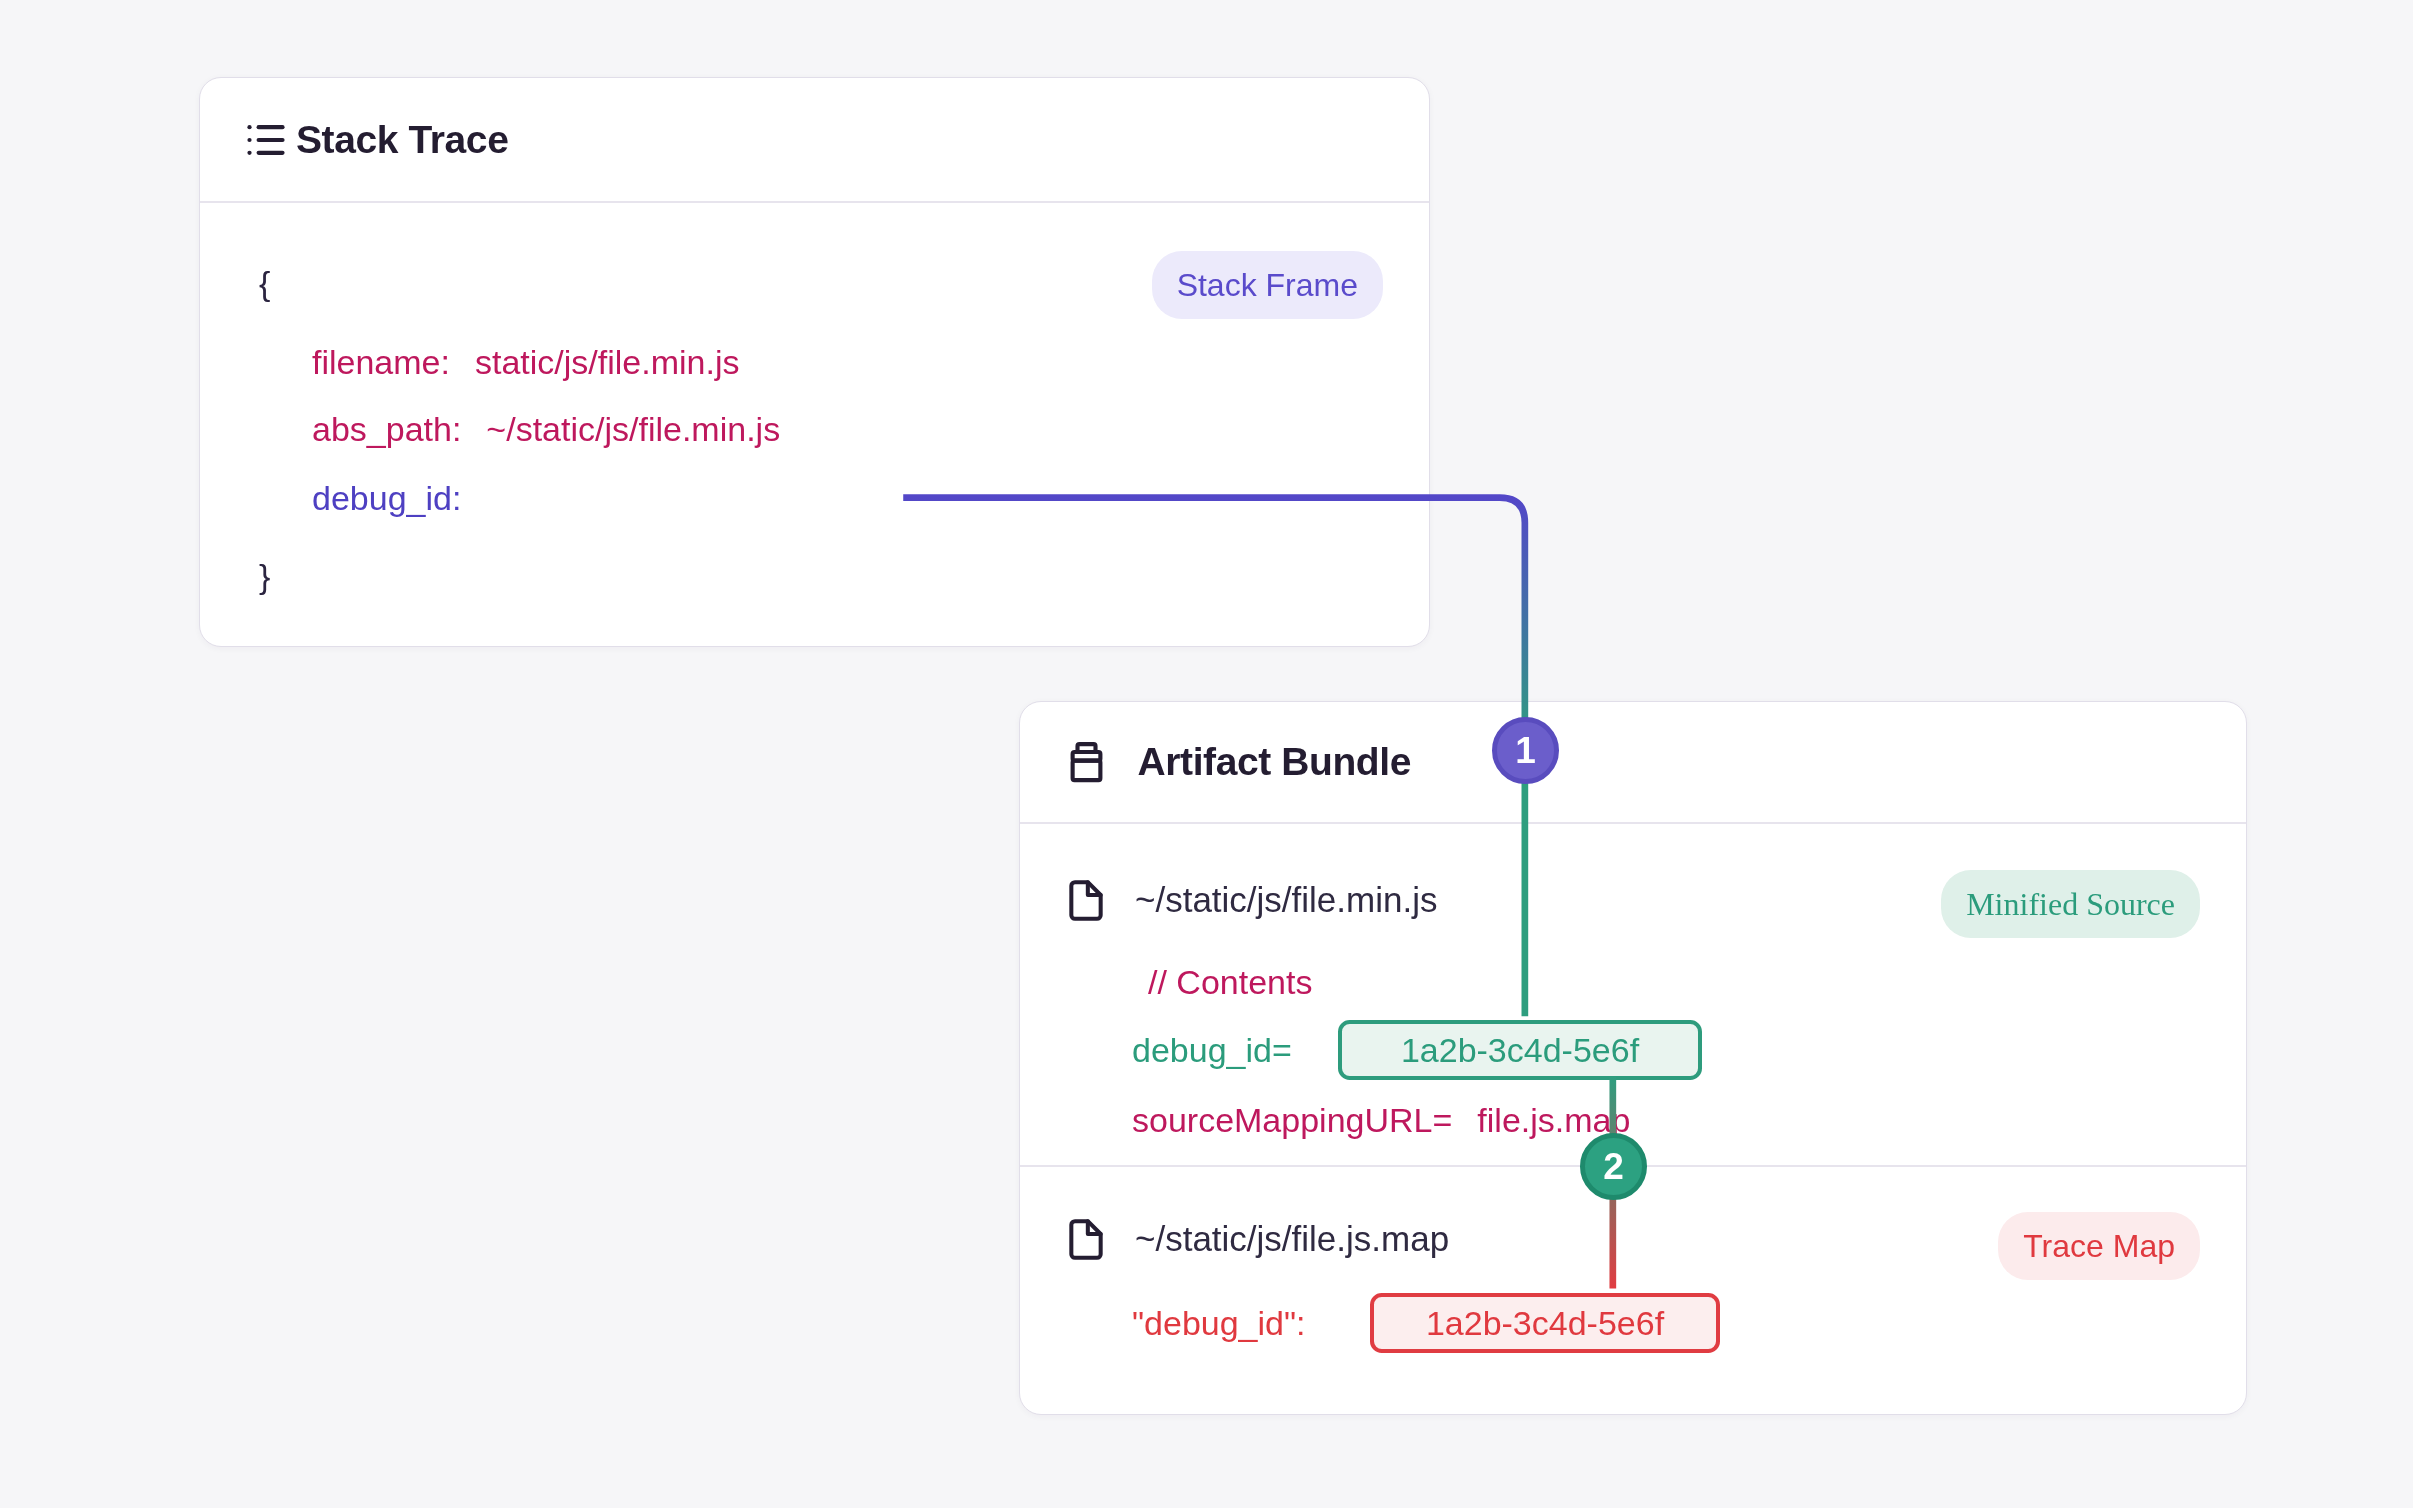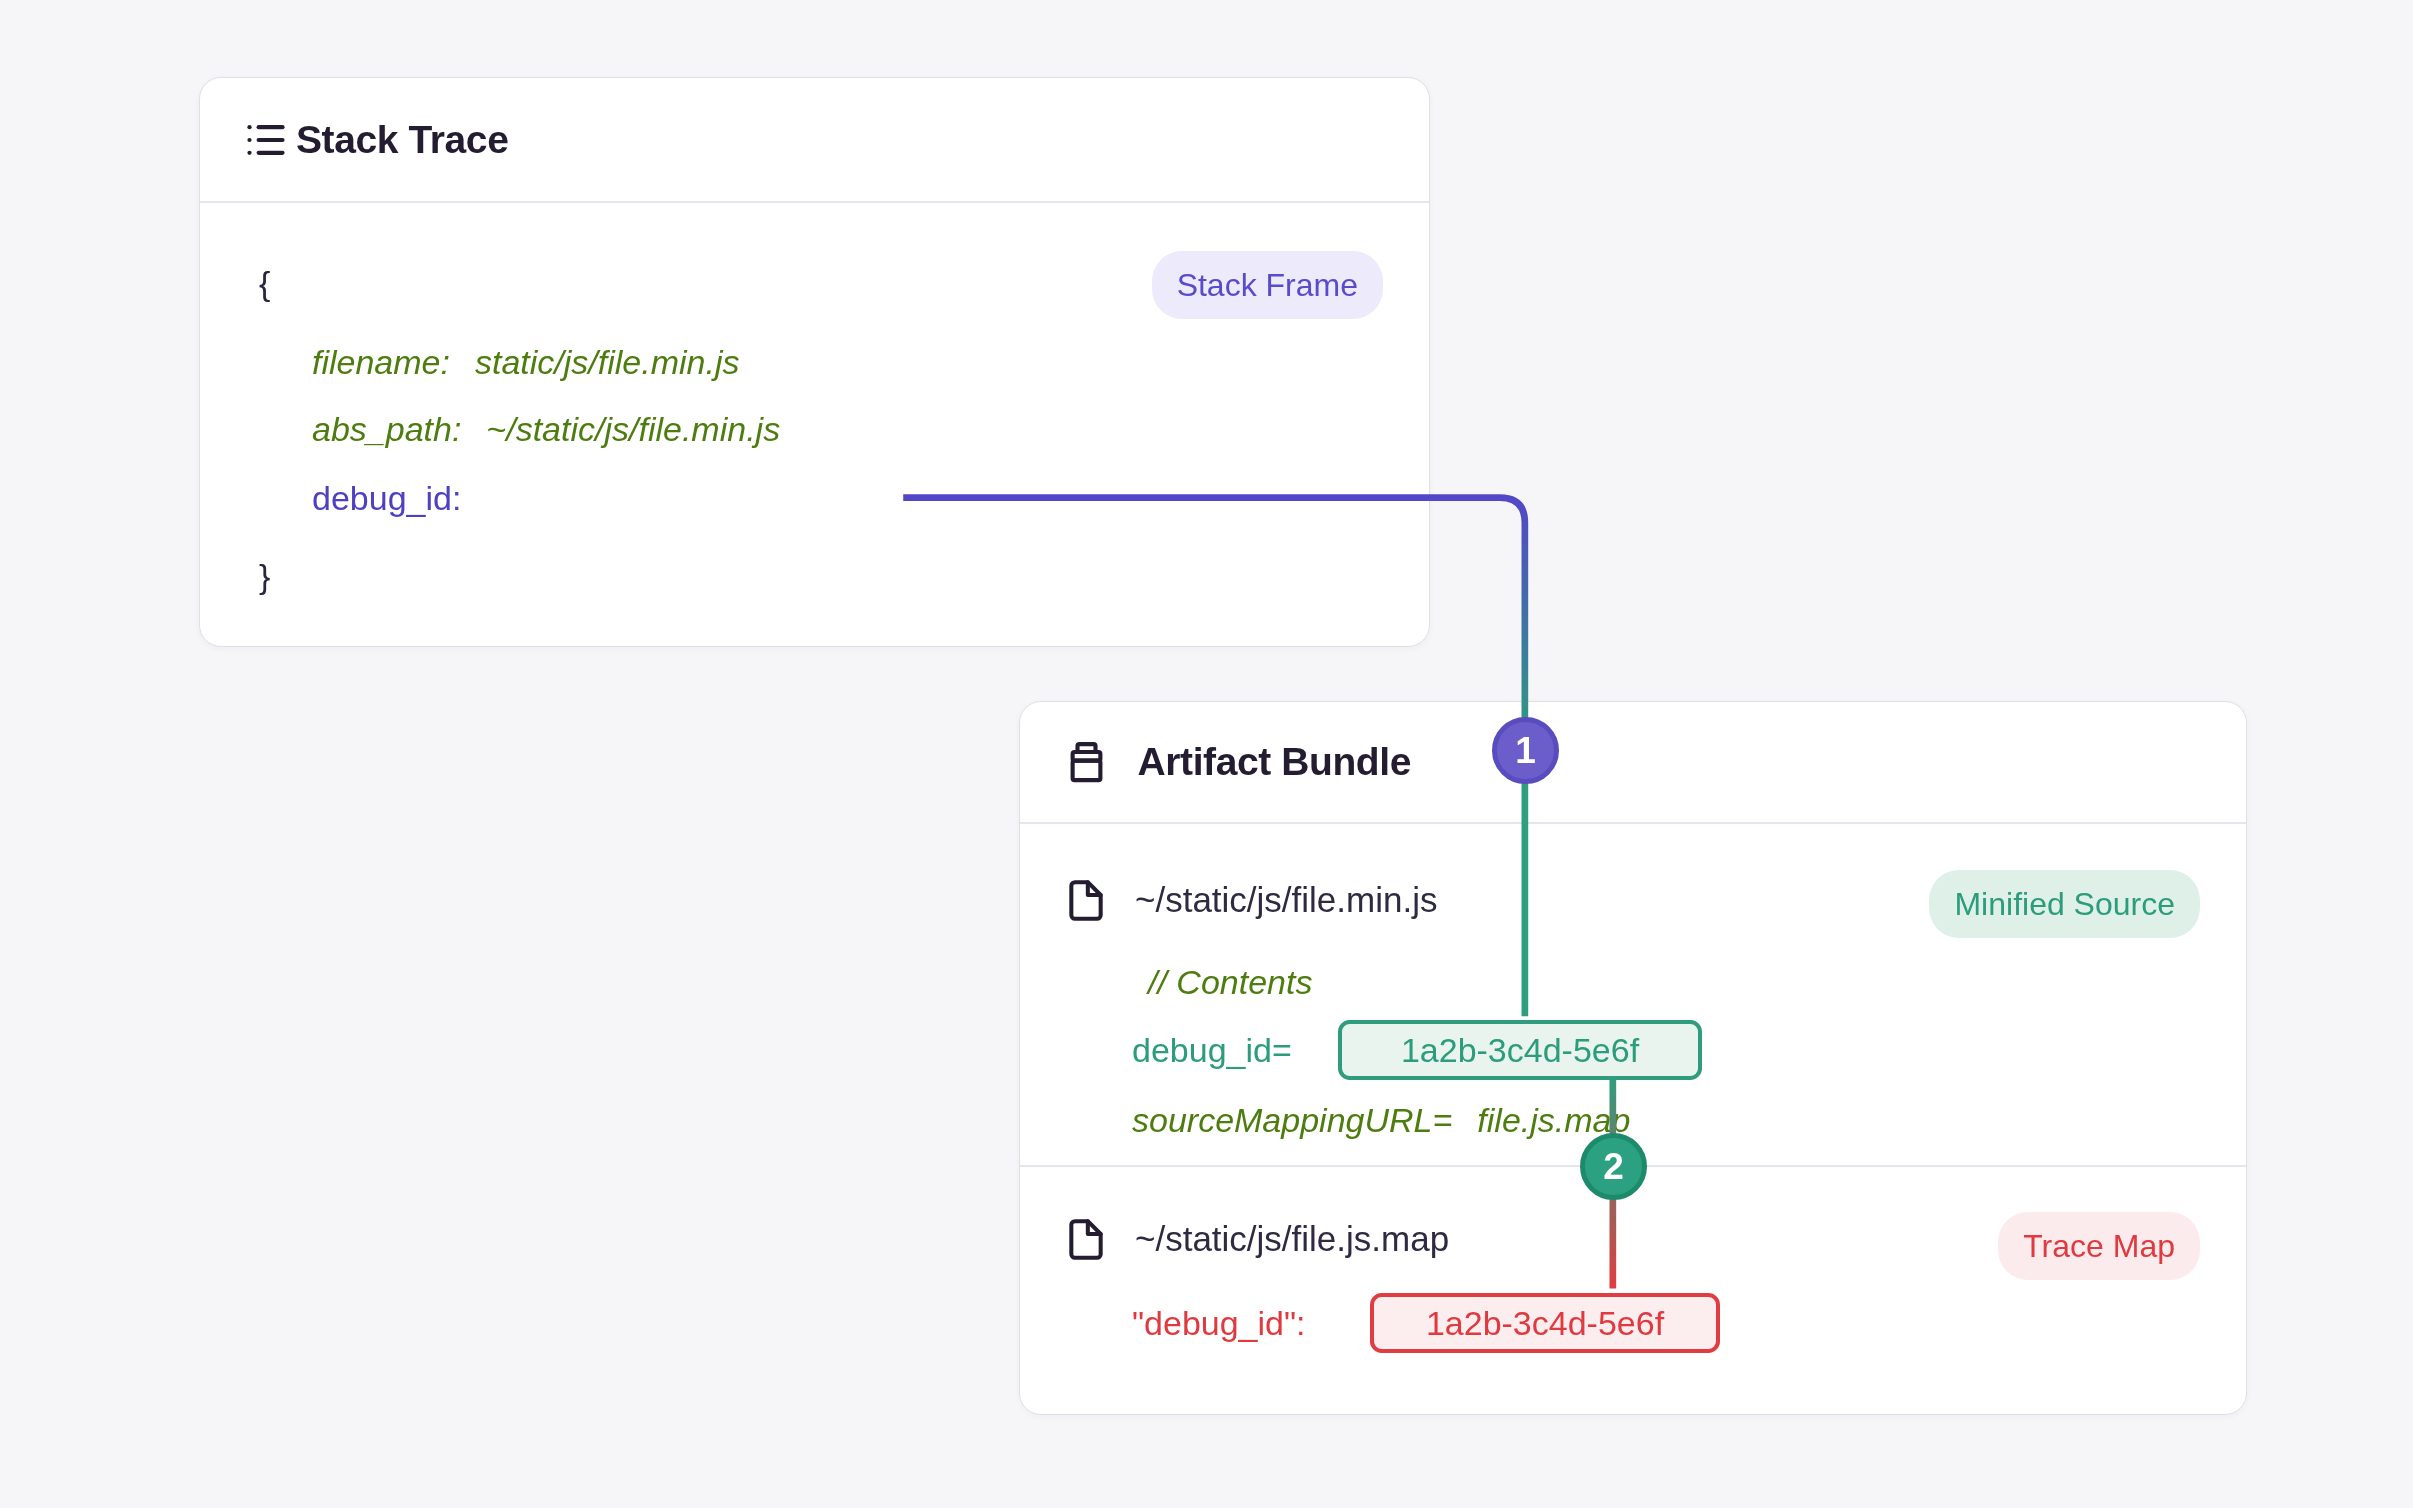--- a/index.html
+++ b/index.html
@@ -32,21 +32,21 @@
   }
   .header-divider {
     position: absolute; left: 0; right: 0; height: 1.7px; background: #E7E4ED;
   }
   #stack-trace-card .header-divider { top: 123px; }
   #artifact-bundle-card .header-divider { top: 120px; }
 
   .icon { flex: 0 0 auto; display: block; color: #241D31; }
 
   .code-text { font-size: 34px; line-height: 34px; white-space: pre; }
-  .muted { color: #4d7c0f; font-style: italic; }
+  .muted { color: #be185d; }
   .dark  { color: #2B2440; }
   .purple { color: #4E40C2; }
   .green { color: #2B9C7C; }
   .red { color: #E0393F; }
 
   .abs { position: absolute; }
 
   .pill {
     position: absolute; height: 68px; border-radius: 30px;
     display: flex; align-items: center; padding: 0 25px;
@@ -125,21 +125,21 @@
   </div>
   <div class="header-divider"></div>
 
   <div class="file-row" style="top:168px;">
     <svg class="icon" width="44" height="49" viewBox="0 0 24 24" fill="none" stroke="currentColor" stroke-width="2.2" stroke-linecap="round" stroke-linejoin="round">
       <path d="M13 2H6a2 2 0 0 0-2 2v16a2 2 0 0 0 2 2h12a2 2 0 0 0 2-2V9z"></path>
       <polyline points="13 2 13 9 20 9"></polyline>
     </svg>
     <div class="file-path">~/static/js/file.min.js</div>
   </div>
-  <div class="pill green-pill" style="right:46px; top:168px;">Minified Source</div>
+  <div class="pill green-pill" style="right:46px; top:168px;font-family:Liberation Serif, serif;">Minified Source</div>
 
   <div class="abs code-text muted" style="left:128px; top:263px;">// Contents</div>
 
   <div class="abs code-text green" style="left:112px; top:331px;">debug_id=</div>
   <div class="value-box green-box" style="left:318px; top:318px; width:364px;">
     <span>1a2b-3c4d-5e6f</span>
   </div>
 
   <div class="abs code-text muted" style="left:112px; top:401px;"><span>sourceMappingURL=</span><span style="display:inline-block; width:25px;"></span><span>file.js.map</span></div>
 

